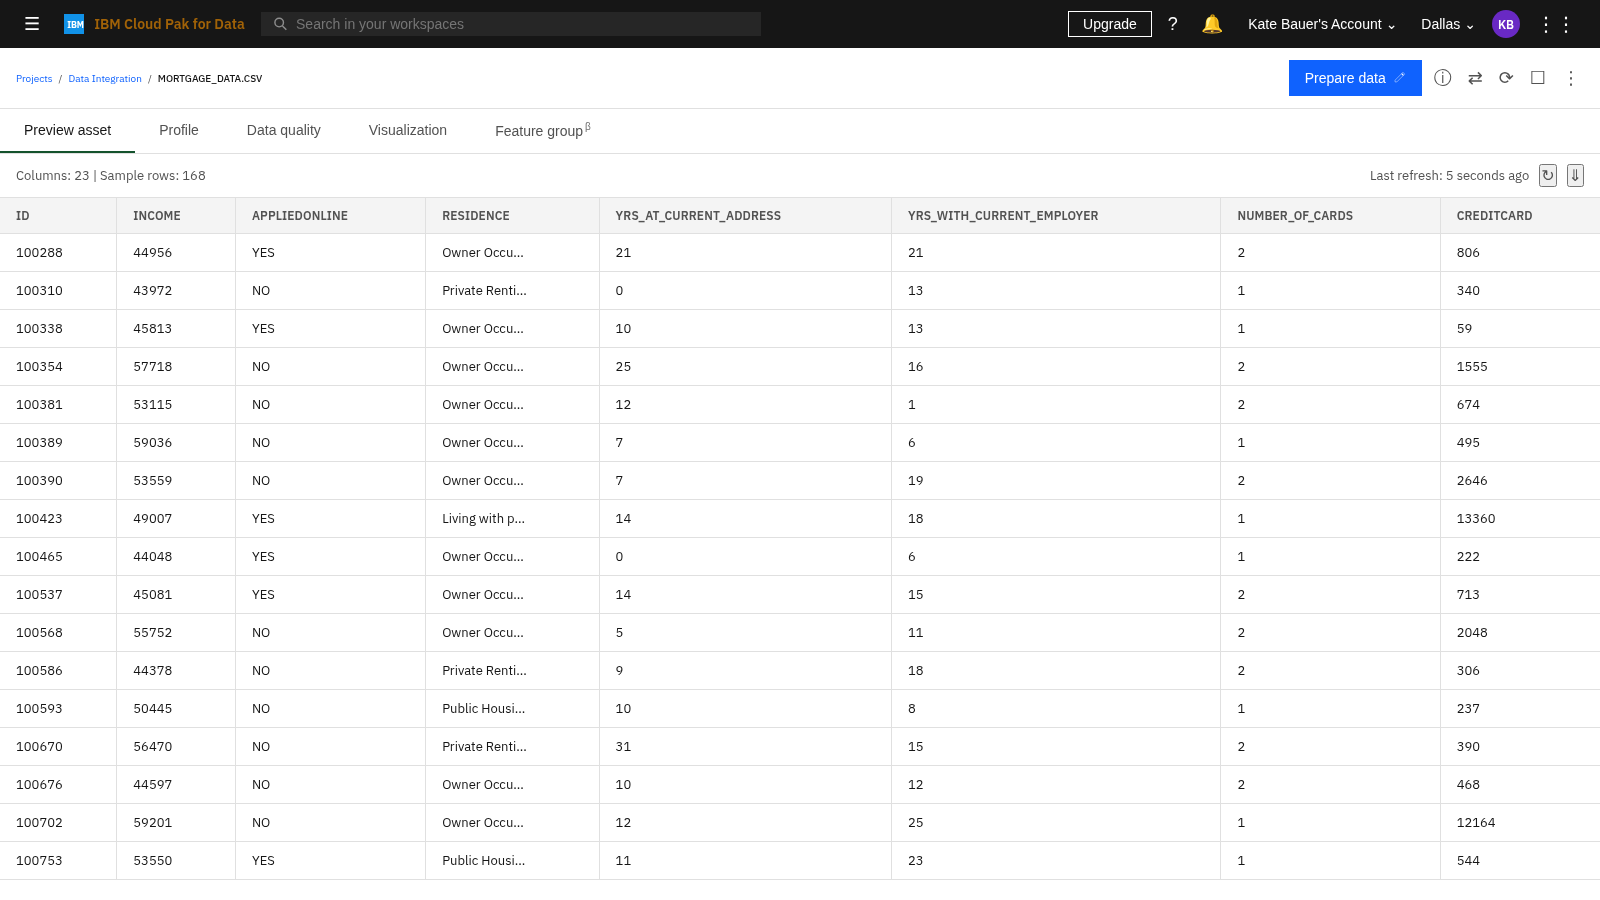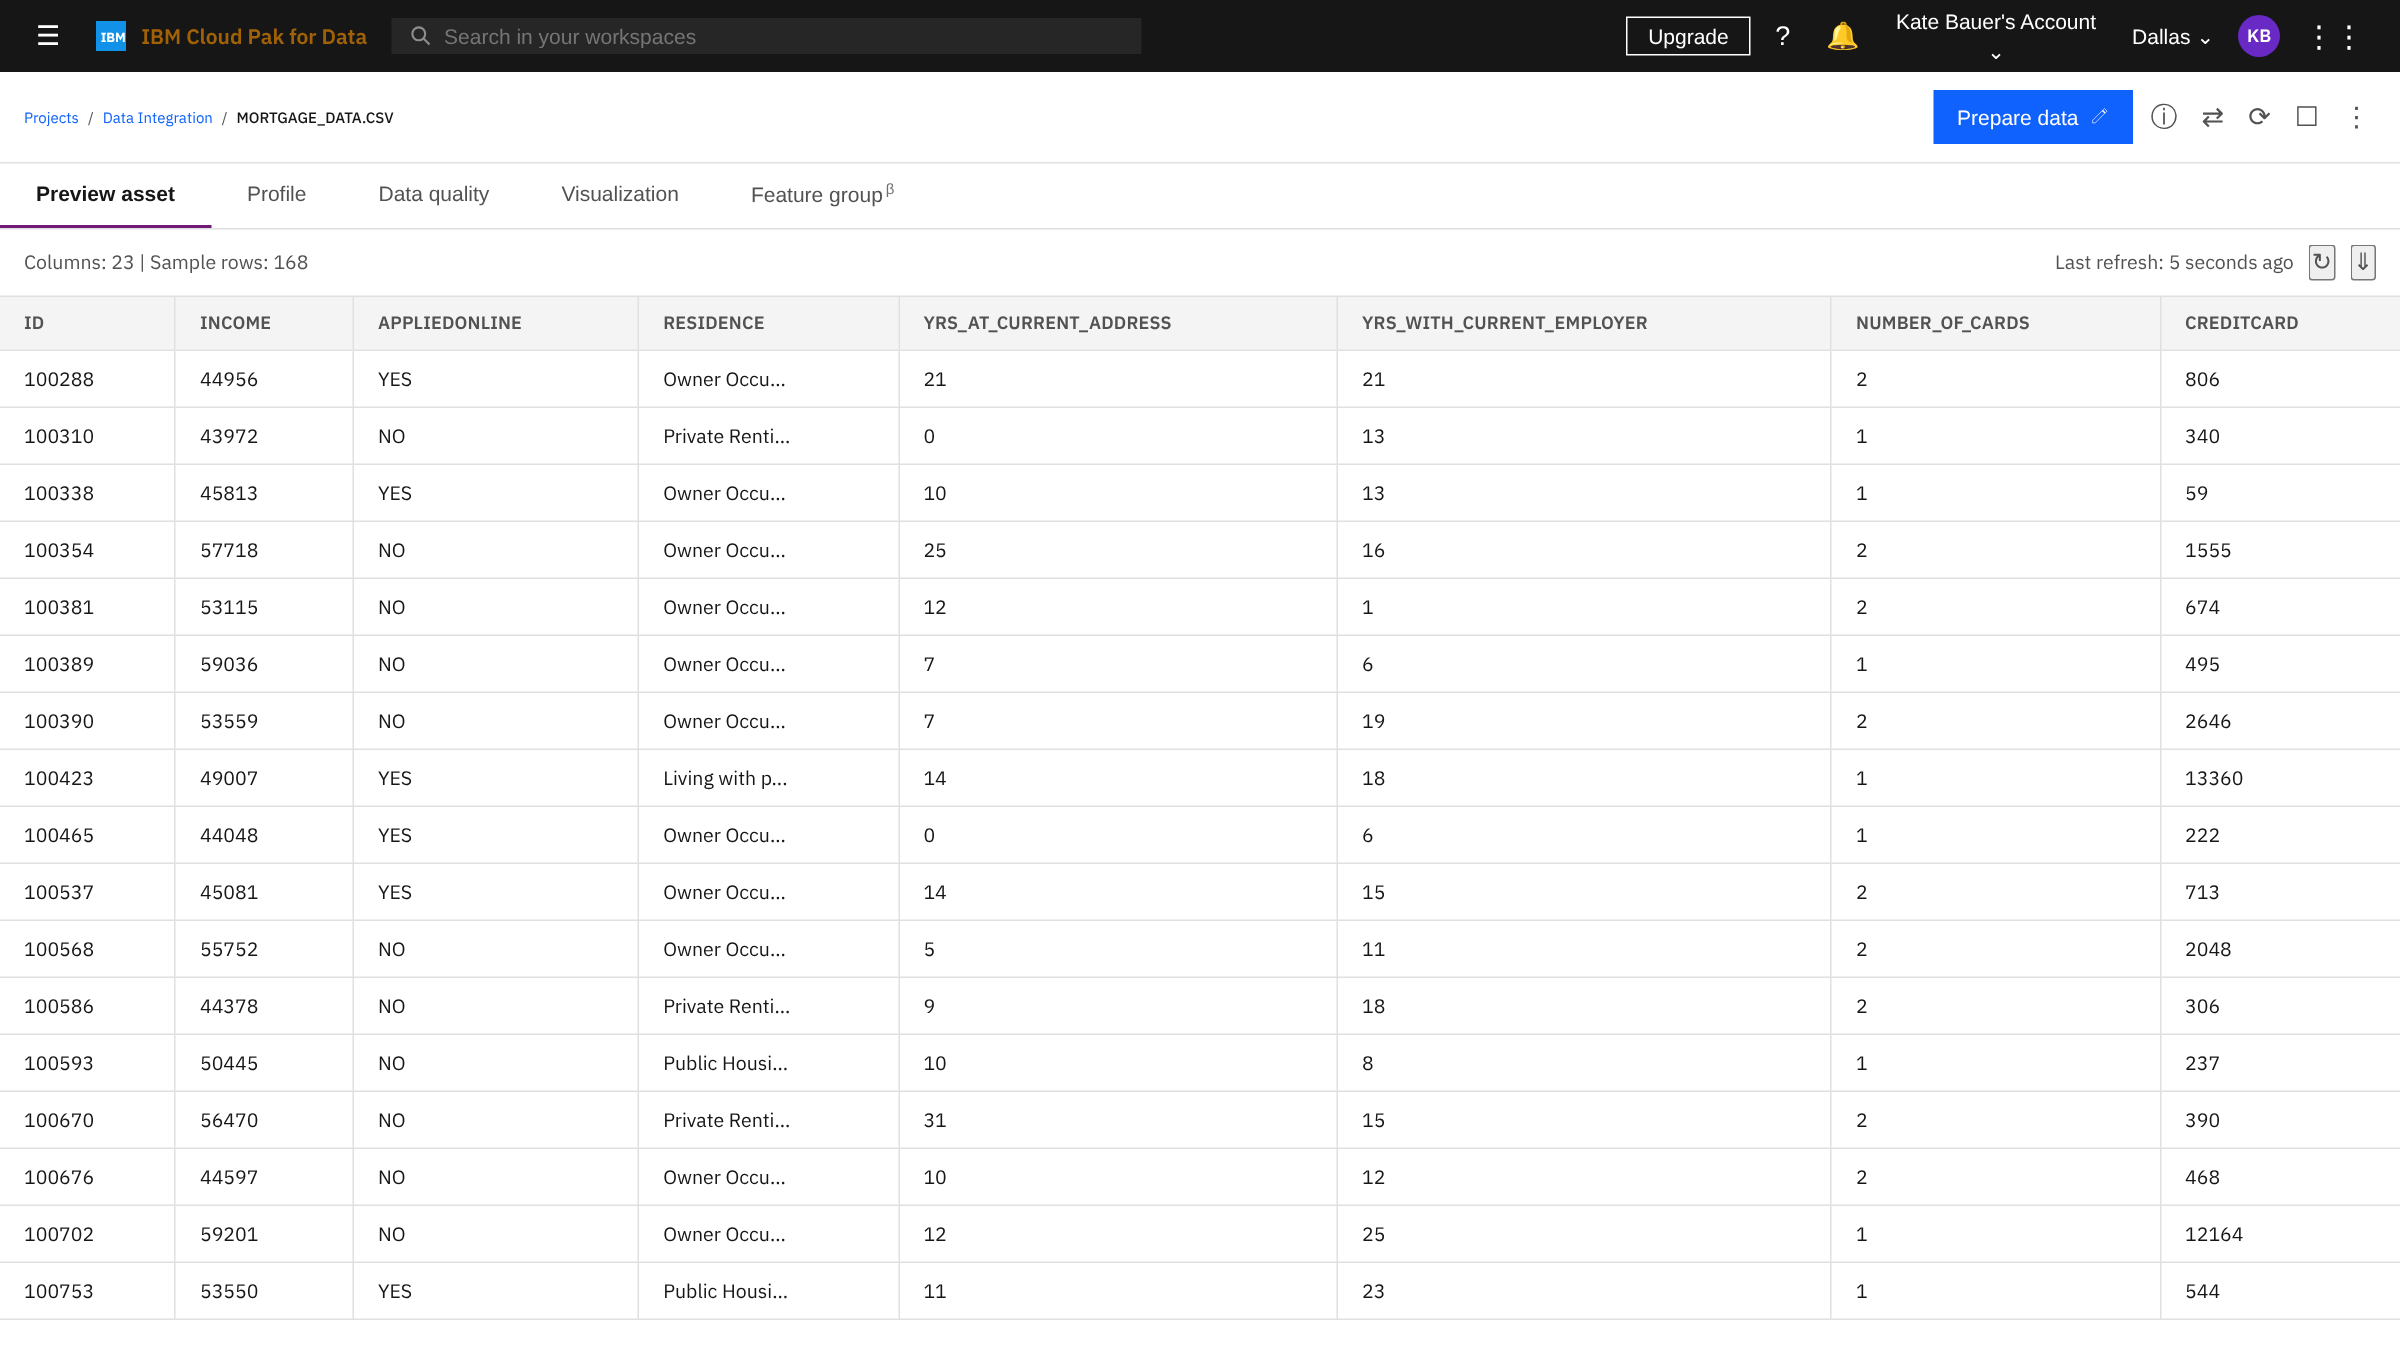--- a/index.html
+++ b/index.html
@@ -70,21 +70,20 @@
     .account-btn {
       display: flex;
       align-items: center;
       gap: 4px;
       background: transparent;
       border: none;
       color: #fff;
       font-size: 14px;
       cursor: pointer;
       padding: 4px 8px;
-      flex-direction: column;
     }
     .region-btn {
       display: flex;
       align-items: center;
       gap: 4px;
       background: transparent;
       border: none;
       color: #fff;
       font-size: 14px;
       cursor: pointer;
@@ -171,22 +170,22 @@
       border-bottom: 2px solid transparent;
       white-space: nowrap;
       background: transparent;
       border-top: none;
       border-left: none;
       border-right: none;
       outline: none;
     }
     .tab.active {
       color: #161616;
-      border-bottom: 2px solid #701a75;
-      font-weight: 700;
+      border-bottom: 2px solid #14532d;
+      font-weight: 400;
     }
     .tab-beta {
       font-size: 10px;
       vertical-align: super;
       color: #6f6f6f;
       margin-left: 2px;
     }
 
     
     .table-toolbar {

